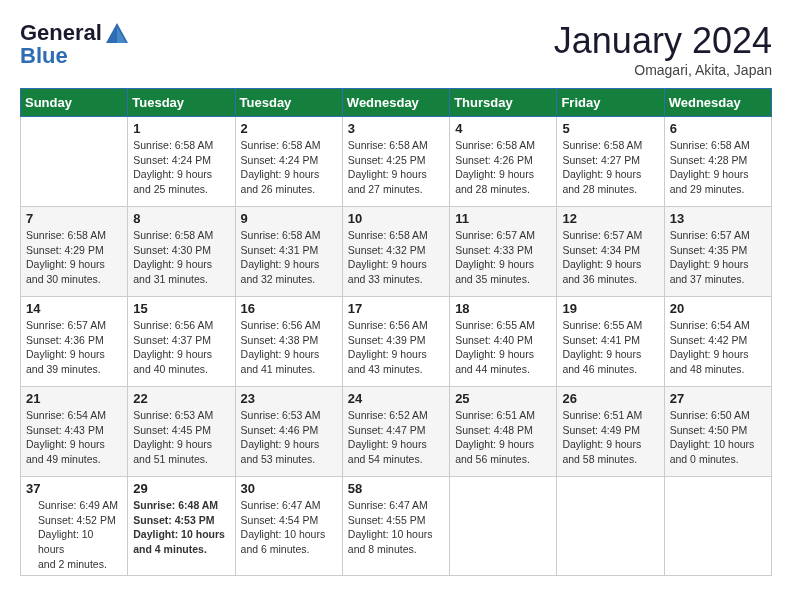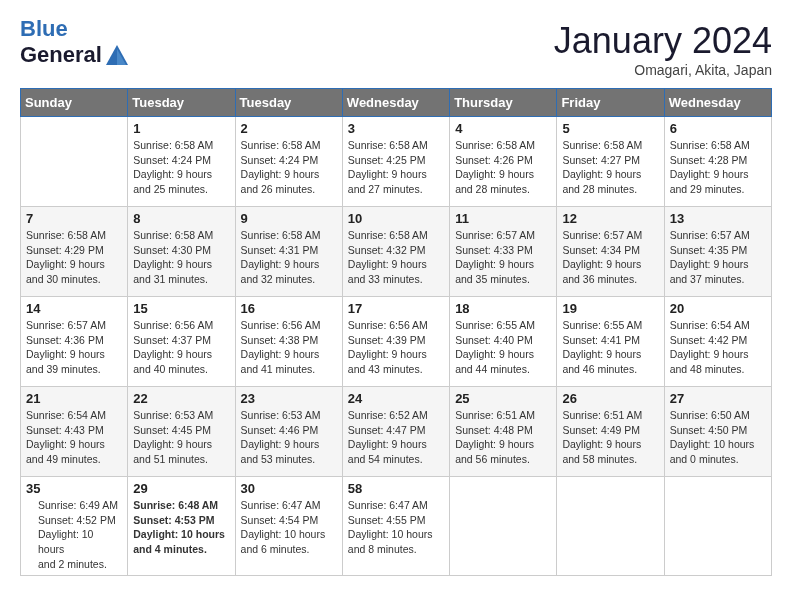--- a/index.html
+++ b/index.html
@@ -32,21 +32,21 @@
     .location {
       font-size: 14px;
       color: #444;
     }
     table {
       width: 100%;
       border-collapse: collapse;
       table-layout: fixed;
     }
     thead tr th {
-      background: #737373;
+      background: #15803d;
       color: #fff;
       font-size: 13px;
       font-weight: bold;
       padding: 6px 4px;
       text-align: left;
       border: 1px solid #2e6db4;
     }
     tbody tr td {
       border: 1px solid #ccc;
       vertical-align: top;
@@ -72,29 +72,29 @@
     .empty-cell {
       background: #fff !important;
     }
   </style>
 </head>
 <body>
 
 <div class="header">
   <div class="logo">
     <div>
-      <div style="font-size:22px;font-weight:bold;color:#2e6db4;margin-top:-4px;">Blue</div>
       <div style="display:flex;align-items:center;">
         <div style="font-size:22px;font-weight:bold;color:#1a1a2e;line-height:1.15;">
           <span style="color:#1a1a2e;">General</span><svg width="26" height="26" viewBox="0 0 26 26" style="vertical-align:middle;margin-left:2px;">
               <polygon points="13,2 24,22 2,22" fill="#2e6db4"></polygon>
               <polygon points="13,6 22,22 13,22" fill="#5b9bd5" opacity="0.6"></polygon>
             </svg>
         </div>
       </div>
+      <div style="font-size:22px;font-weight:bold;color:#2e6db4;margin-top:-4px;">Blue</div>
     </div>
   </div>
   <div class="title-area">
     <div class="month-title">January 2024</div>
     <div class="location">Omagari, Akita, Japan</div>
   </div>
 </div>
 
 <table>
   <thead>
@@ -302,21 +302,21 @@
         <td>
           <div class="day-number">27</div>
           <div class="cell-content" style="white-space: pre-line;">Sunrise: 6:50 AM
 Sunset: 4:50 PM
 Daylight: 10 hours
 and 0 minutes.</div>
         </td>
       </tr>
       <tr>
         <td>
-          <div class="day-number">35</div>
+          <div class="day-number">37</div>
           <div class="cell-content" style="white-space: pre-line; margin-left: 12px;">Sunrise: 6:49 AM
 Sunset: 4:52 PM
 Daylight: 10 hours
 and 2 minutes.</div>
         </td>
         <td>
           <div class="day-number">29</div>
           <div class="cell-content" style="white-space: pre-line; font-weight: bold;">Sunrise: 6:48 AM
 Sunset: 4:53 PM
 Daylight: 10 hours

